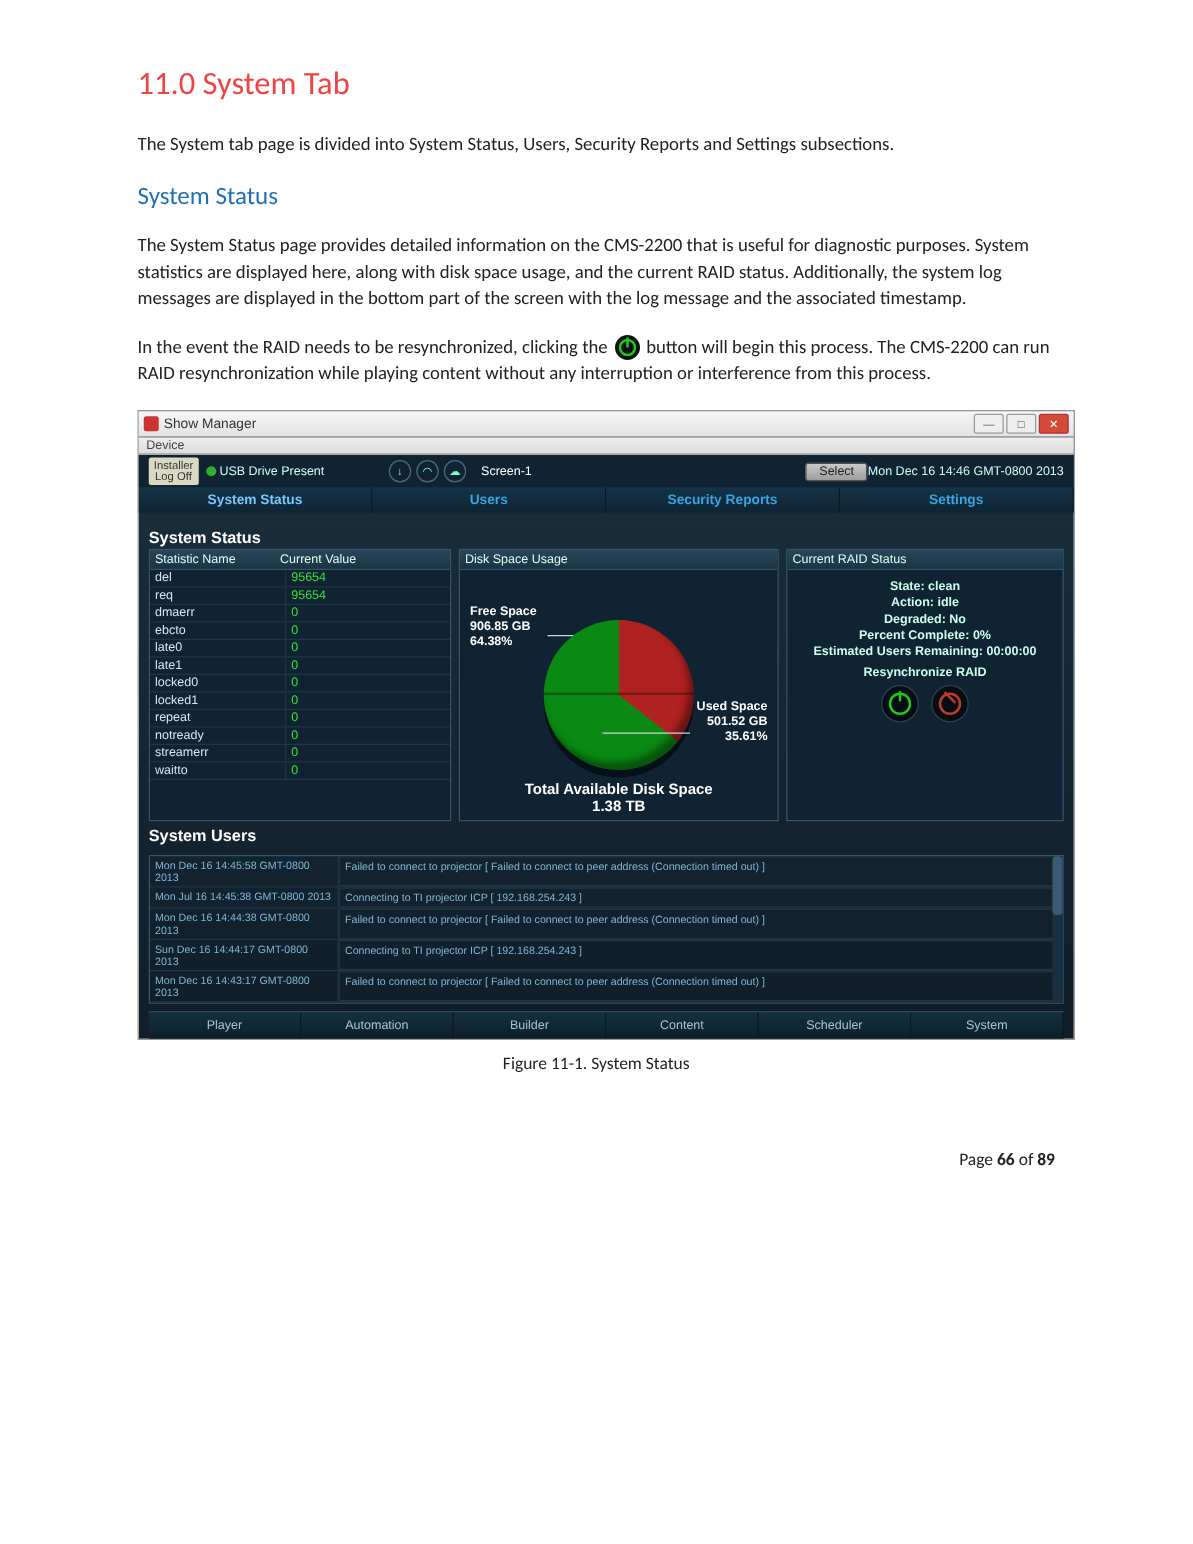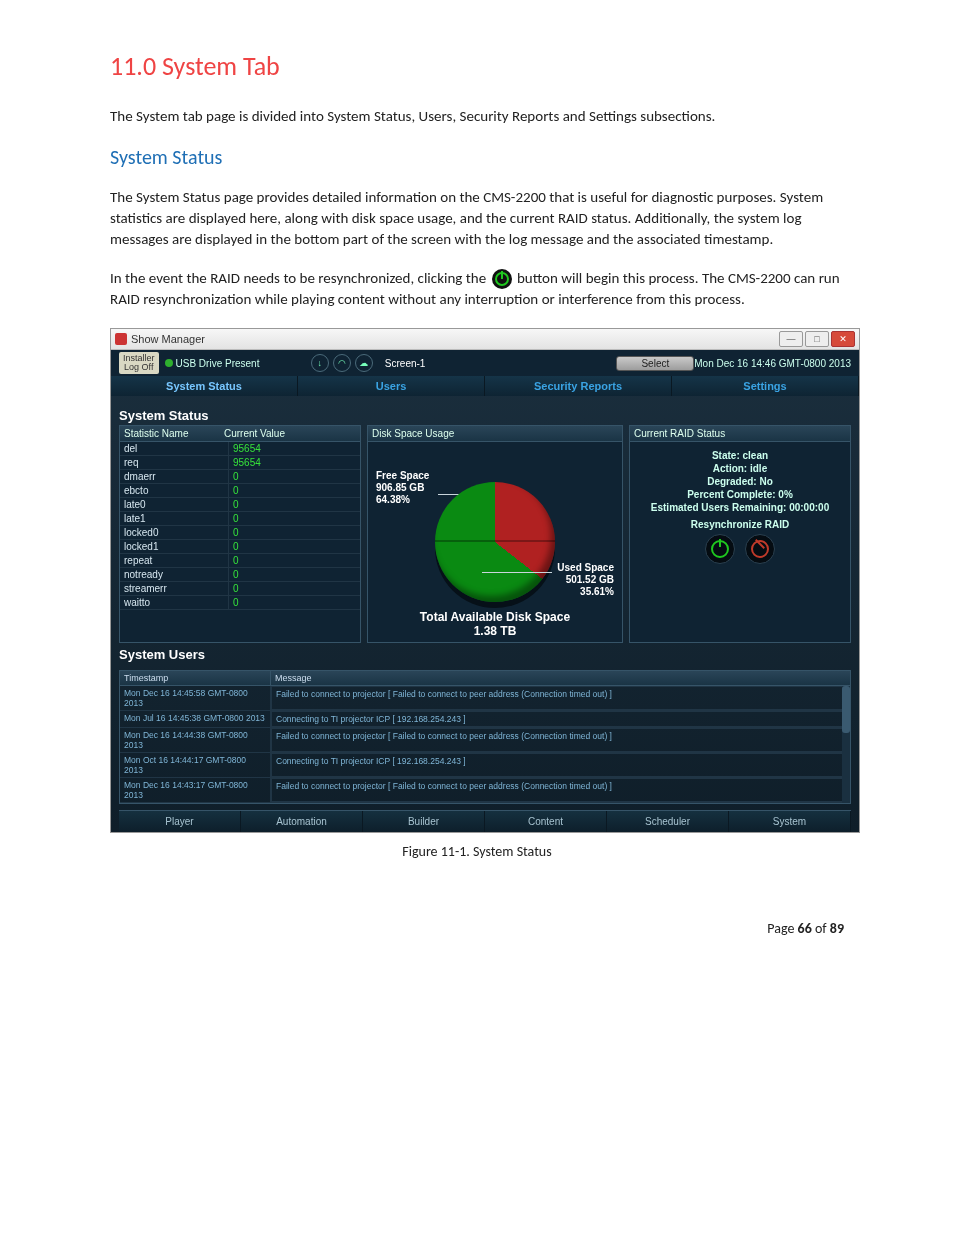--- a/index.html
+++ b/index.html
@@ -97,21 +97,21 @@
   .usb-ind { display:flex;align-items:center;gap:3px;color:#cfe; }
   .led { width:8px;height:8px;border-radius:50%;background:#2eaf2e; }
   .tool-icon { width:16px;height:16px;border:1px solid #4a6a7a;border-radius:50%;display:flex;align-items:center;justify-content:center;font-size:9px;color:#7fb;}
   .screen-label { color:#fff; margin-left:8px; }
   .select-btn {
     margin-left:auto;
     background:linear-gradient(#c9c9c9,#9d9d9d);
     color:#222;
     border:1px solid #555;
     border-radius:3px;
-    padding:1px 24px;
+    padding:1px 10px;
     font-size:10px;
   }
   .clock { margin-left:auto; color:#cfe; font-size:10px; white-space:nowrap;}
   .toolbar-row { display:flex;align-items:center;background:#0f2333;padding:2px 8px;justify-content:space-between;}
   .toolbar-seg { flex:1; display:flex; align-items:center; }
   
   .tabstrip { display:flex; }
   .tabstrip .tab {
     flex:1;
     text-align:center;
@@ -172,21 +172,21 @@
   }
   .disk-label {
     position:absolute;
     color:#fff;
     font-size:10px;
     font-weight:bold;
     text-align:left;
     line-height:1.2;
   }
   .disk-label.free { left:8px; top:28px; }
-  .disk-label.used { right:8px; top:120px; text-align:right; }
+  .disk-label.used { right:8px; top:104px; text-align:right; }
   .disk-total {
     position:absolute;
     bottom:4px; left:0; right:0;
     text-align:center;
     color:#fff;
     font-weight:bold;
     font-size:12px;
   }
   .lead-line {
     position:absolute;
@@ -300,20 +300,21 @@
         <span class="app-badge"></span>
         <span>Show Manager</span>
       </div>
       <div class="winbtns">
         <div class="winbtn">—</div>
         <div class="winbtn">□</div>
         <div class="winbtn close">✕</div>
       </div>
     </div>
 
+    <div class="sshot-menubar">Device</div>
 
     <div class="toolbar-row">
       <div class="toolbar-seg" style="flex:0 0 auto;gap:6px;display:flex;align-items:center;">
         <div class="installer-chip">
           <span>Installer</span>
           <span>Log Off</span>
         </div>
         <div class="usb-ind">
           <span class="led"></span>
           <span>USB Drive Present</span>
@@ -441,39 +442,35 @@
             <div class="raid-buttons">
               <div class="raid-btn power"></div>
               <div class="raid-btn stop"></div>
             </div>
           </div>
         </div>
       </div>
 
       <div class="panel-title">System Users</div>
       <div class="logs-panel">
-        <div class="logs-hdr">
-          <span>Timestamp</span>
-          <span>Message</span>
-        </div>
         <div class="logs-body" id="logs-body">
           <div class="log-row">
               <span>Mon Dec 16 14:45:58 GMT-0800 2013</span>
               <span>Failed to connect to projector [ Failed to connect to peer address (Connection timed out) ]</span>
             </div>
             <div class="log-row">
               <span>Mon Jul 16 14:45:38 GMT-0800 2013</span>
               <span>Connecting to TI projector ICP [ 192.168.254.243 ]</span>
             </div>
             <div class="log-row">
               <span>Mon Dec 16 14:44:38 GMT-0800 2013</span>
               <span>Failed to connect to projector [ Failed to connect to peer address (Connection timed out) ]</span>
             </div>
             <div class="log-row">
-              <span>Mon Oct 16 14:44:17 GMT-0800 2013</span>
+              <span>Sun Dec 16 14:44:17 GMT-0800 2013</span>
               <span>Connecting to TI projector ICP [ 192.168.254.243 ]</span>
             </div>
             <div class="log-row">
               <span>Mon Dec 16 14:43:17 GMT-0800 2013</span>
               <span>Failed to connect to projector [ Failed to connect to peer address (Connection timed out) ]</span>
             </div>
             <div class="logs-scroll">
               <div class="thumb"></div>
             </div>
         </div>

